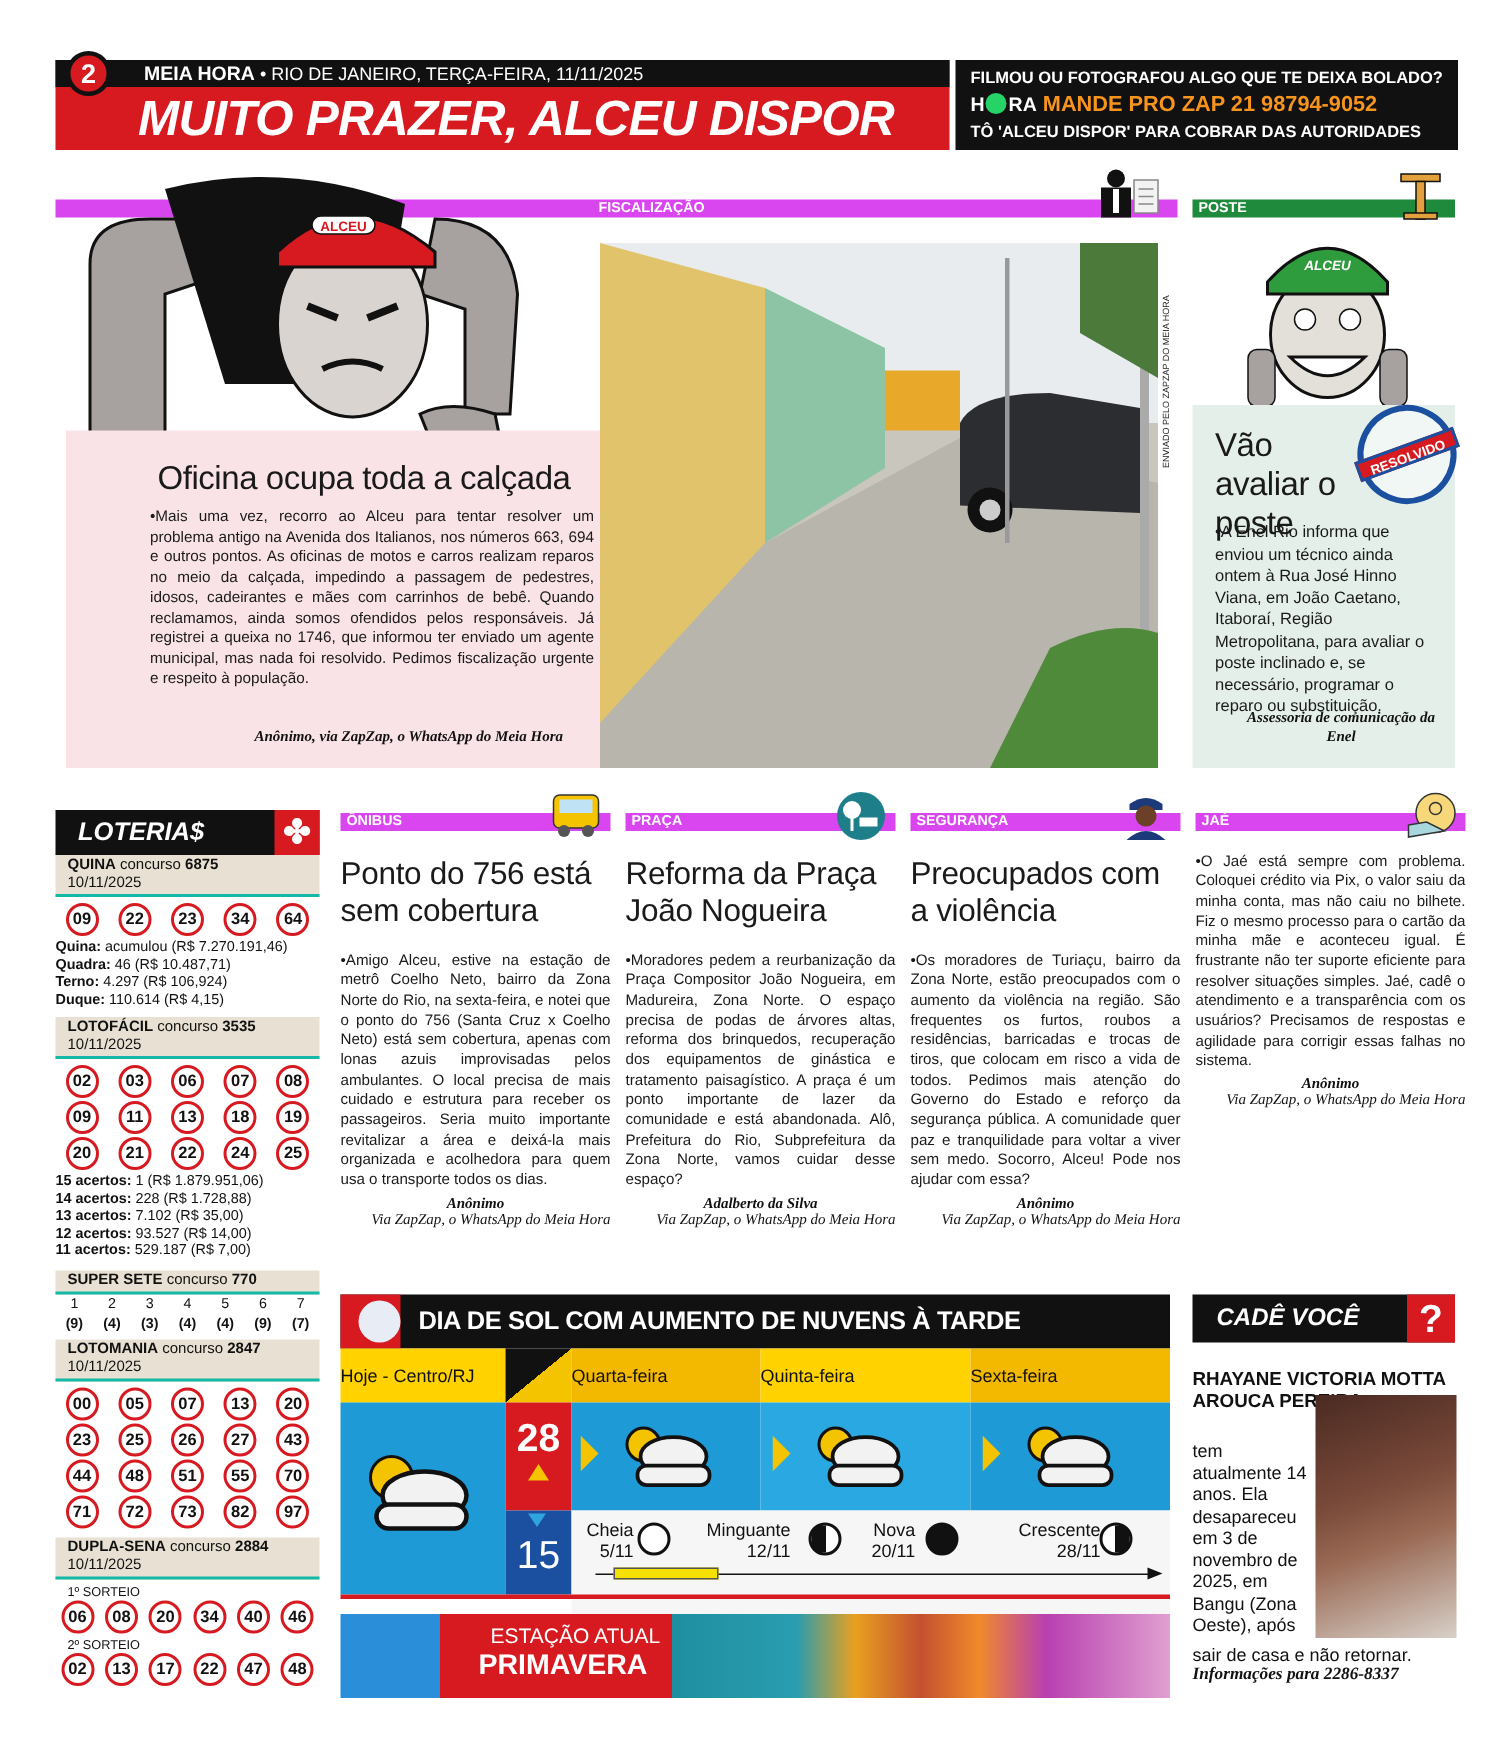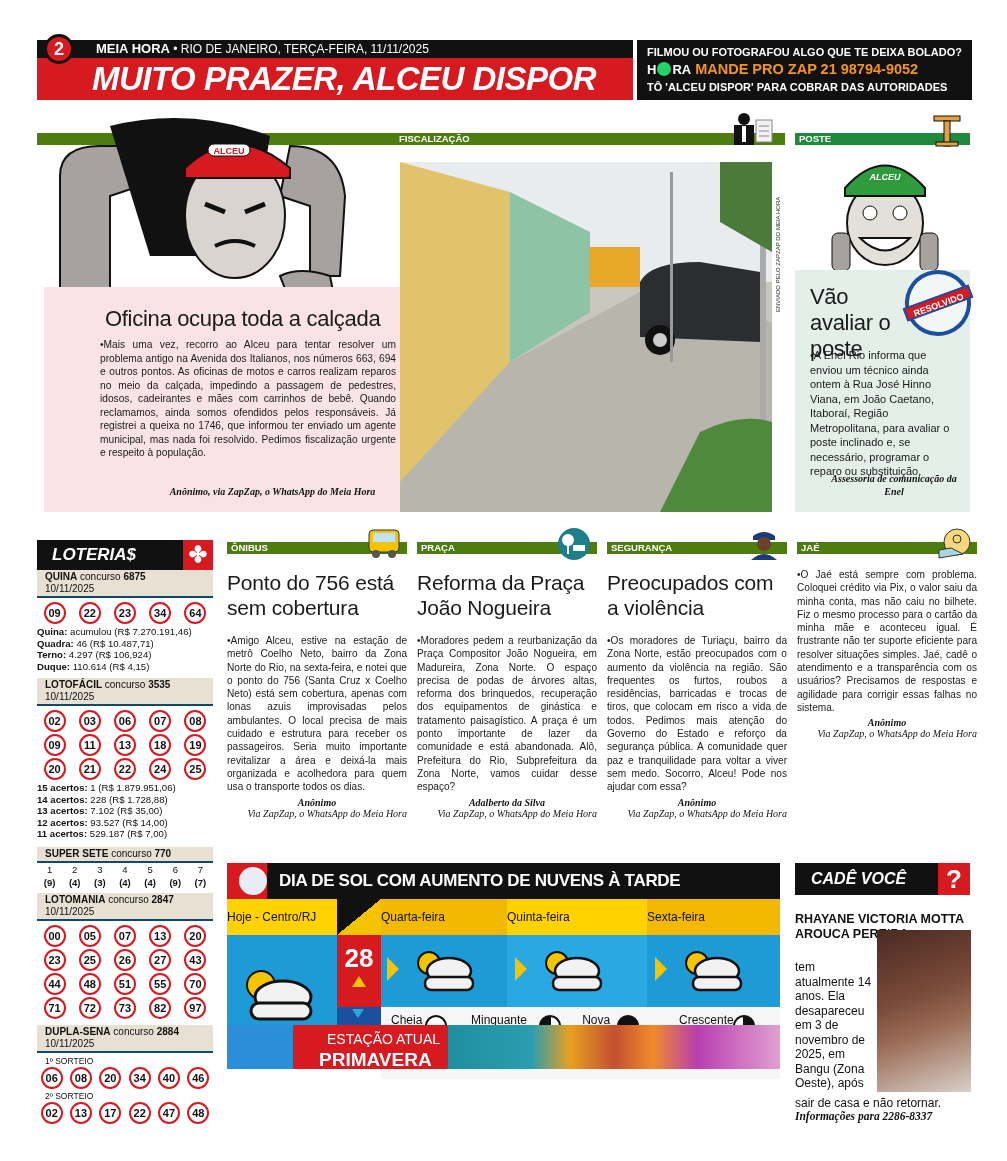--- a/index.html
+++ b/index.html
@@ -10,21 +10,21 @@
 .hdr-black-strip{left:37px;top:40px;width:596px;height:18px;background:#111}
 .pagenum{left:44px;top:34px;width:30px;height:30px;border-radius:50%;background:#d71920;border:3px solid #111;color:#fff;font-weight:900;font-size:18px;text-align:center;line-height:24px}
 .hdr-meta{left:96px;top:40px;color:#fff;font-size:12px;line-height:18px;white-space:nowrap}
 .hdr-meta b{font-weight:900;font-size:13px}
 .hdr-title{left:92px;top:58px;color:#fff;font-weight:900;font-style:italic;font-size:33px;letter-spacing:-.5px;line-height:42px;white-space:nowrap}
 .hdr-zap{left:637px;top:40px;width:335px;height:60px;background:#111;color:#fff;font-weight:900;font-size:11px;line-height:17px;padding:4px 0 0 10px}
 .hdr-zap .orange{color:#f7941d;font-size:14.5px}
 .hdr-zap .hora{display:inline-block;font-size:13px;color:#fff;margin-right:4px}
 .wa-icon{display:inline-block;width:14px;height:14px;border-radius:50%;background:#25d366;vertical-align:-2px;margin:0 1px}
 
-.bar{height:12px;background:#4d7c0f;color:#fff;font-weight:700;font-size:9.5px;line-height:12px;padding-left:4px}
+.bar{height:12px;background:#d946ef;color:#fff;font-weight:700;font-size:9.5px;line-height:12px;padding-left:4px}
 .bar.green{background:#1f8a3c}
 
 .fisc-bar{left:37px;top:133px;width:748px}
 .fisc-bar span{position:absolute;left:362px}
 .alceu-red{left:40px;top:116px;width:370px;height:200px}
 .pink-box{left:44px;top:287px;width:356px;height:225px;background:#f9e3e6}
 .story-title{font-size:22px;line-height:26px;color:#1a1a1a;letter-spacing:-.3px}
 .story-body{font-size:10.2px;line-height:13.5px;color:#1a1a1a}
 .byline{font-family:"Liberation Serif",serif;font-style:italic;font-weight:700;font-size:10px;text-align:center}
 .byline-sub{font-family:"Liberation Serif",serif;font-style:italic;font-size:10px;text-align:right}
@@ -32,21 +32,21 @@
 .photo-credit{left:775px;top:162px;width:12px;height:150px;font-size:6px;writing-mode:vertical-rl;transform:rotate(180deg);color:#222}
 
 .poste-bar{left:795px;top:133px;width:175px}
 .green-box{left:795px;top:270px;width:175px;height:242px;background:#e3efe8}
 .stamp{left:905px;top:270px;width:66px;height:66px;border-radius:50%;border:4px solid #1b4fa0;background:rgba(255,255,255,.5);transform:rotate(-20deg)}
 .stamp .band{position:absolute;left:-6px;top:22px;width:70px;height:14px;background:#d71920;color:#fff;font-size:9px;font-weight:900;text-align:center;line-height:14px;border:2px solid #1b4fa0}
 
 .lot{left:37px;top:540px;width:176px}
 .lot-head{height:30px;background:#111;color:#fff;font-weight:900;font-style:italic;font-size:17px;line-height:30px;padding-left:15px;position:relative}
 .lot-head .clover{position:absolute;right:0;top:0;width:30px;height:30px;background:#d71920;color:#fff;text-align:center;font-size:22px;line-height:30px;font-style:normal}
-.game-head{background:#e8e1d3;border-bottom:2px solid #0c4a6e;padding:1px 0 1px 8px;font-size:10px;line-height:12px}
+.game-head{background:#e8e1d3;border-bottom:2px solid #14b8a6;padding:1px 0 1px 8px;font-size:10px;line-height:12px}
 .game-head b{font-weight:900}
 .balls{display:grid;grid-template-columns:repeat(5,1fr);row-gap:2px;padding:4px 0 2px;justify-items:center}
 .balls.six{grid-template-columns:repeat(6,1fr)}
 .ball{width:22px;height:22px;border-radius:50%;border:2px solid #d71920;font-weight:900;font-size:11px;text-align:center;line-height:18px;color:#111}
 .prize{font-size:9.6px;line-height:11.5px}
 .prize b{font-weight:900}
 .sorteio{font-size:8.5px;padding-left:8px;line-height:10px}
 .ss{display:grid;grid-template-columns:repeat(7,1fr);text-align:center;font-size:9.5px;line-height:13px;font-weight:700}
 
 .col{top:542px;width:180px}
@@ -64,21 +64,21 @@
 .wx-panel{position:absolute;top:72px;height:72px;background:#1e9ad6}
 .wx-today{position:absolute;left:0;top:72px;width:110px;height:128px;background:#1e9ad6}
 .temp-hi{position:absolute;left:110px;top:72px;width:44px;height:72px;background:#d71920;color:#fff;font-weight:900;font-size:26px;text-align:center;padding-top:8px}
 .temp-lo{position:absolute;left:110px;top:144px;width:44px;height:56px;background:#1b4fa0;color:#fff;font-size:26px;text-align:center;padding-top:14px}
 .tri-up{width:0;height:0;border-left:7px solid transparent;border-right:7px solid transparent;border-bottom:11px solid #f5c400;margin:2px auto 0}
 .tri-down{position:absolute;left:15px;top:2px;width:0;height:0;border-left:6px solid transparent;border-right:6px solid transparent;border-top:9px solid #2fa5e0}
 .moonrow{position:absolute;left:154px;top:144px;width:399px;height:72px;background:#f6f6f6}
 .moon{position:absolute;top:6px;font-size:12px;line-height:14px;text-align:right}
 .moon-ico{position:absolute;width:22px;height:22px;border-radius:50%;border:2px solid #111}
 .wx-red{position:absolute;left:0;top:200px;width:553px;height:3px;background:#d71920}
-.banner{left:227px;top:1025px;width:553px;height:44px;background:linear-gradient(90deg,#2a8fd8 0,#2a8fd8 12%,#d71920 12%,#d71920 40%,#1e8fa0 40%,#2a9db0 55%,#e8a020 62%,#c45030 70%,#f08a2a 77%,#b93fb0 85%,#e0a0d0 100%)}
+.banner{left:227px;top:1076px;width:553px;height:56px;background:linear-gradient(90deg,#2a8fd8 0,#2a8fd8 12%,#d71920 12%,#d71920 40%,#1e8fa0 40%,#2a9db0 55%,#e8a020 62%,#c45030 70%,#f08a2a 77%,#b93fb0 85%,#e0a0d0 100%)}
 .banner .l1{position:absolute;left:100px;top:6px;color:#fff;font-size:14px}
 .banner .l2{position:absolute;left:92px;top:24px;color:#fff;font-weight:900;font-size:19px}
 
 .cade-head{left:795px;top:863px;width:175px;height:32px;background:#111;color:#fff;font-weight:900;font-style:italic;font-size:16px;line-height:32px;padding-left:16px}
 .cade-head .q{position:absolute;right:0;top:0;width:32px;height:32px;background:#d71920;font-size:26px;text-align:center;line-height:32px;font-style:normal}
 .cade-name{left:795px;top:912px;width:178px;font-weight:900;font-size:12.5px;line-height:15px}
 .cade-photo{left:877px;top:930px;width:94px;height:162px;background:linear-gradient(160deg,#4a2a22,#7a4a3a 40%,#9a6a55 60%,#d8d0c8)}
 .cade-body{left:795px;top:960px;width:82px;font-size:12px;line-height:14.5px}
 .cade-tail{left:795px;top:1096px;width:180px;font-size:12px;line-height:14.5px}
 .cade-info{left:795px;top:1110px;font-family:"Liberation Serif",serif;font-style:italic;font-weight:700;font-size:11.5px}

